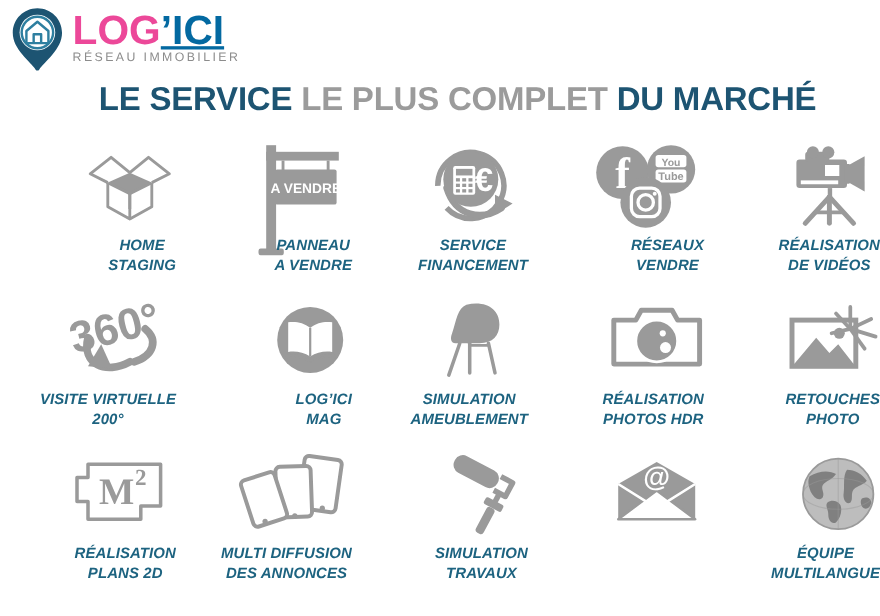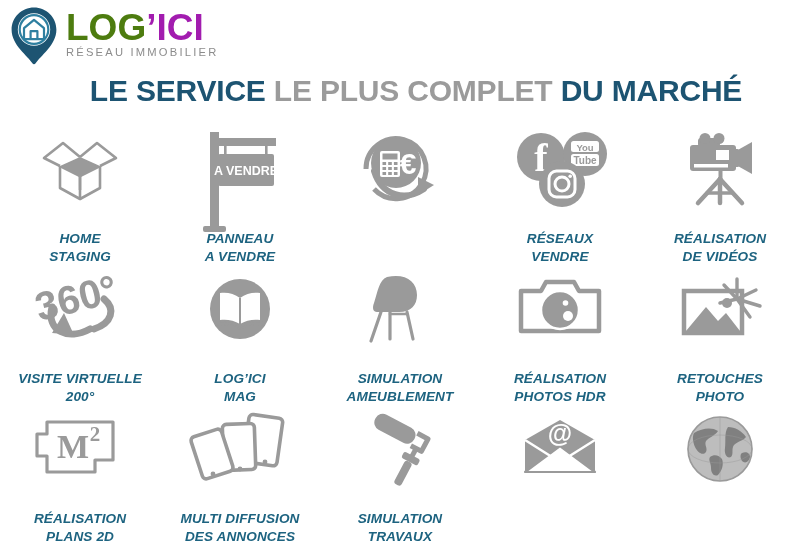--- a/index.html
+++ b/index.html
@@ -30,22 +30,22 @@
     display: flex;
     flex-direction: column;
   }
   #logo-wordmark {
     font-size: 37px;
     font-weight: 700;
     letter-spacing: 0px;
     line-height: 40px;
     white-space: nowrap;
   }
-  #logo-wordmark .log { color: #4d7c0f; }
-  #logo-wordmark .ici { color: #a21caf; }
+  #logo-wordmark .log { color: #ec4899; }
+  #logo-wordmark .ici { color: #0369a1; text-decoration: underline; }
   #logo-tagline {
     font-size: 11.2px;
     letter-spacing: 2.2px;
     color: #8c8c8c;
     line-height: 13px;
     margin-top: -2px;
     white-space: nowrap;
   }
 
   
@@ -70,23 +70,22 @@
     left: 0;
     width: 800px;
     display: grid;
     grid-template-columns: repeat(5, 160px);
     grid-template-rows: repeat(3, 140px);
   }
   .service-cell {
     position: relative;
     display: flex;
     flex-direction: column;
-    align-items: center;
+    align-items: flex-end;
     justify-content: flex-start;
-    gap: 16px;
   }
   .service-icon {
     height: 82px;
     display: flex;
     align-items: center;
     justify-content: center;
   }
   .service-label {
     margin-top: 4px;
     text-align: center;
@@ -171,20 +170,22 @@
           <rect x="30.5" y="36" width="3.6" height="3"></rect>
             <rect x="36.2" y="36" width="3.6" height="3"></rect>
             <rect x="41.9" y="36" width="3.6" height="3"></rect>
           <rect x="30.5" y="41" width="3.6" height="3"></rect>
             <rect x="36.2" y="41" width="3.6" height="3"></rect>
             <rect x="41.9" y="41" width="3.6" height="3"></rect>
         </g>
         <text x="56" y="43" font-family="'Liberation Sans',sans-serif" font-size="30" font-weight="700" fill="#ffffff" text-anchor="middle">€</text>
       </svg>
     </div>
+    <div class="service-label">SERVICE
+FINANCEMENT</div>
   </div>
 
   <div class="service-cell">
     <div class="service-icon">
       <svg width="110" height="80" viewBox="0 0 110 80">
         <circle cx="36" cy="28" r="24" fill="#9a9a9a"></circle>
         <text x="36" y="42" font-family="'Liberation Serif',serif" font-size="40" font-weight="700" fill="#ffffff" text-anchor="middle">f</text>
         <circle cx="80" cy="25" r="22" fill="#9a9a9a"></circle>
         <rect x="66" y="12" width="28" height="11" rx="2.5" fill="#ffffff"></rect>
         <text x="80" y="21.5" font-family="'Liberation Sans',sans-serif" font-size="9.5" font-weight="700" fill="#9a9a9a" text-anchor="middle">You</text>
@@ -382,15 +383,17 @@
         <g fill="#808080">
           <path d="M12 22 C 20 17, 30 16, 36 20 C 33 25, 27 26, 24 30 C 22 34, 26 37, 24 41 C 21 45, 16 42, 13 36 C 11 31, 10 26, 12 22 Z"></path>
           <path d="M28 46 C 32 43, 37 44, 40 48 C 42 53, 40 60, 36 64 C 32 66, 29 62, 29 57 C 29 52, 26 49, 28 46 Z"></path>
           <path d="M46 16 C 53 16, 60 20, 64 26 C 61 30, 56 30, 52 34 C 49 38, 52 43, 49 46 C 45 48, 42 43, 43 37 C 44 30, 42 22, 46 16 Z"></path>
           <path d="M60 42 C 64 40, 68 42, 68 46 C 67 51, 63 53, 60 50 C 58 47, 58 43, 60 42 Z"></path>
         </g>
         <path d="M38 6 L38 70" stroke="#9a9a9a" stroke-width="1" fill="none" opacity="0.45"></path>
         <ellipse cx="38" cy="38" rx="32" ry="14" fill="none" stroke="#9a9a9a" stroke-width="1" opacity="0.45"></ellipse>
       </svg>
     </div>
+    <div class="service-label">ÉQUIPE
+MULTILANGUE</div>
   </div>
 
 </div>
 
 </body></html>

